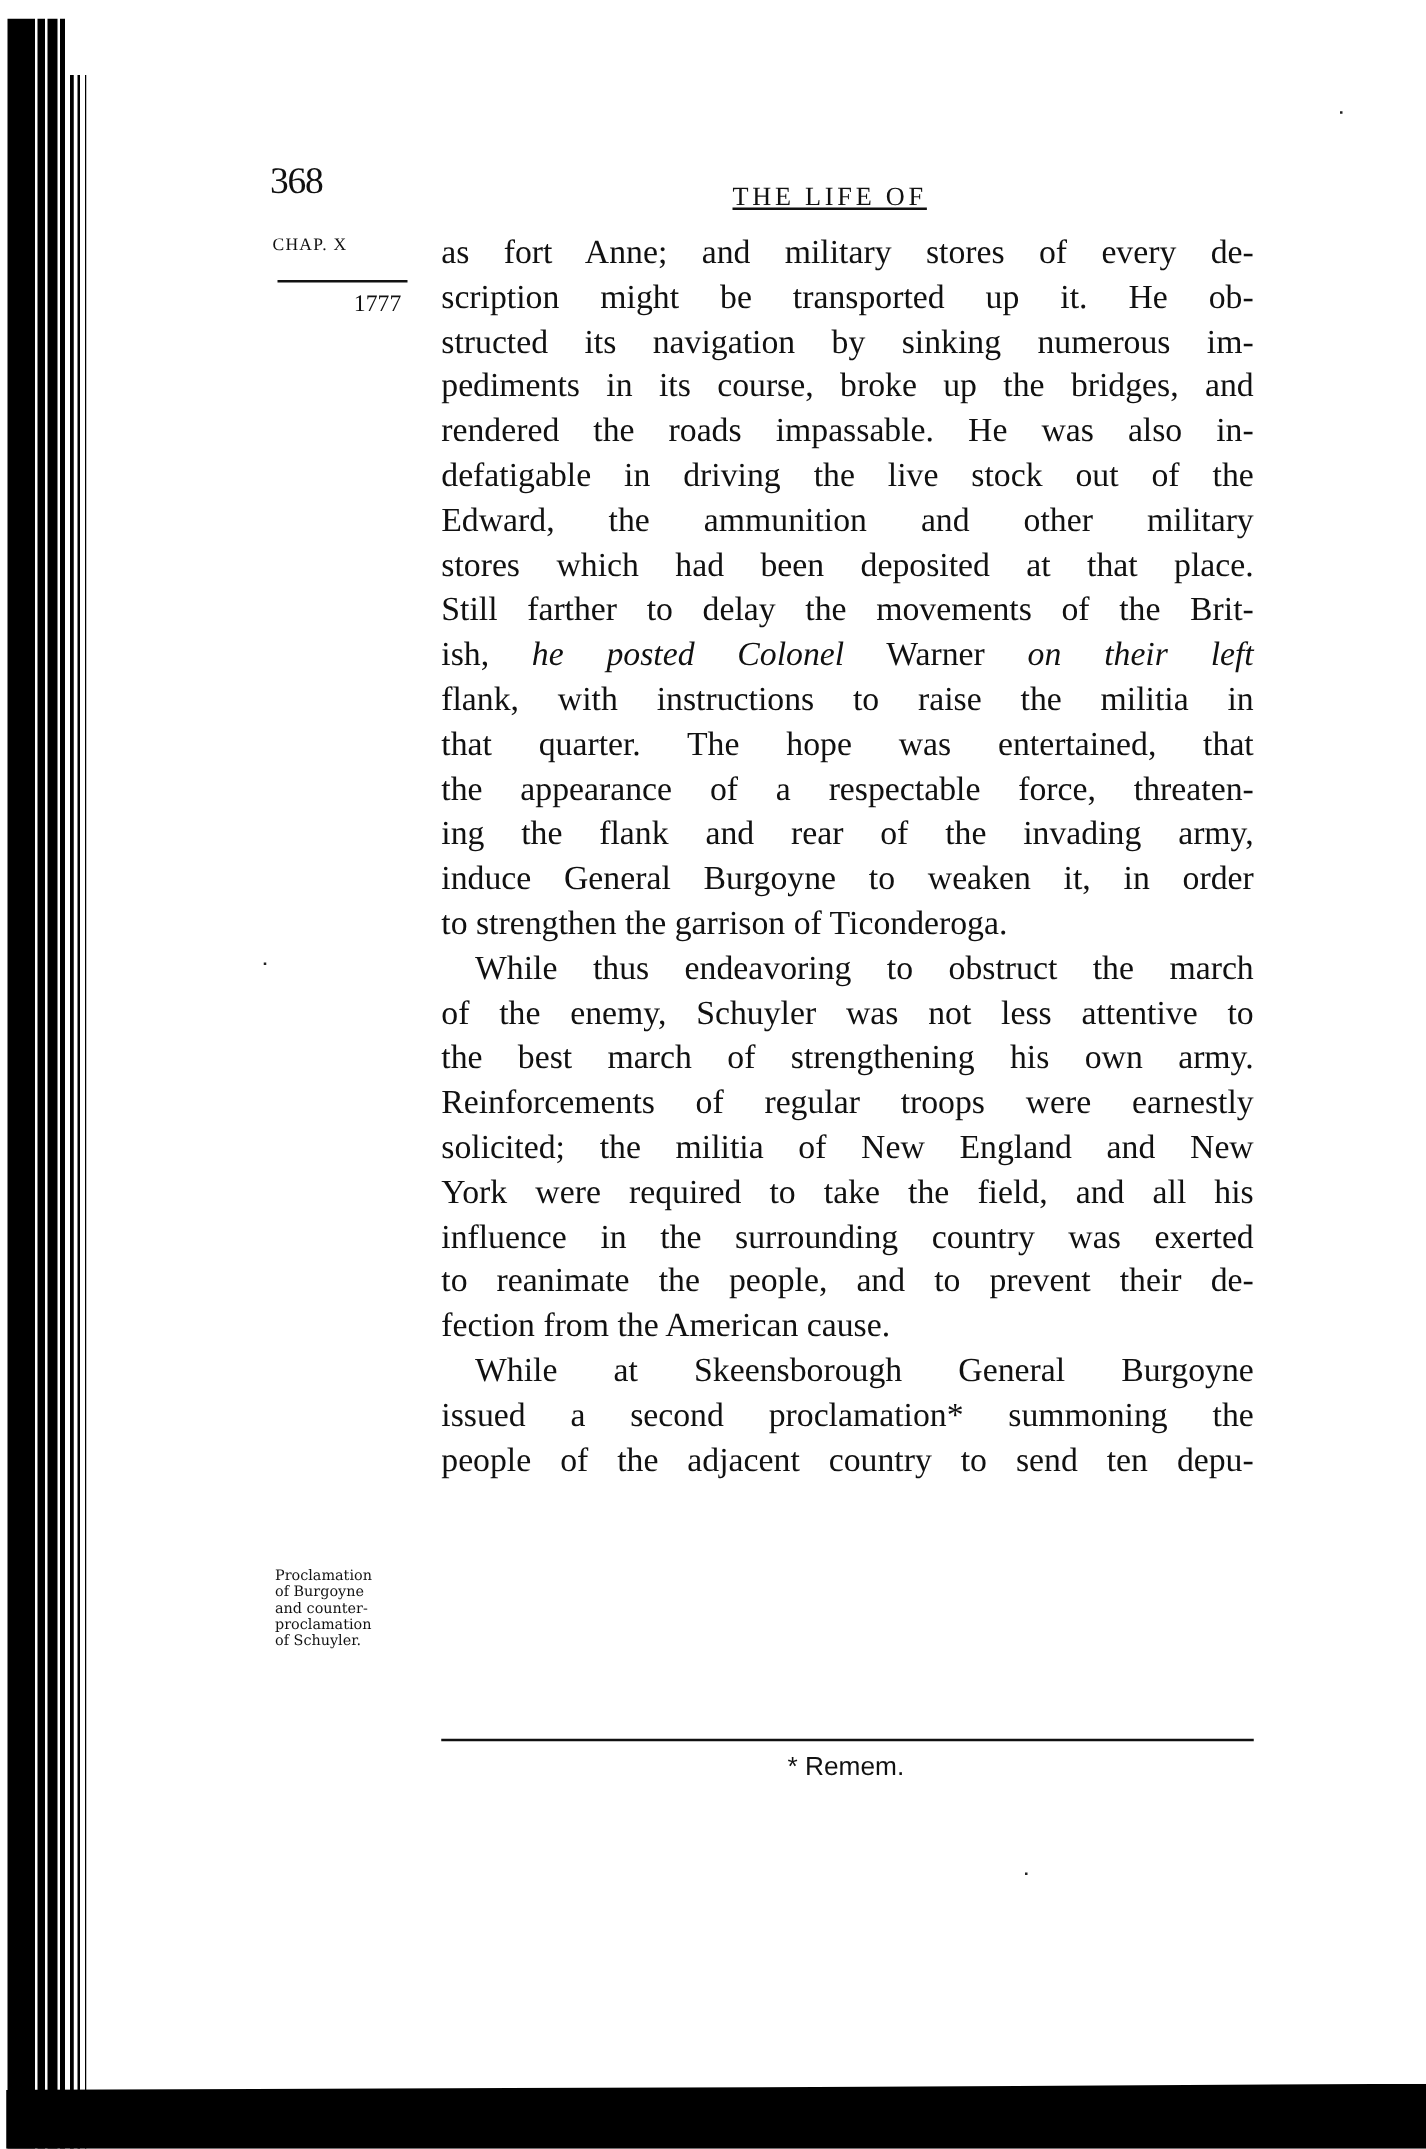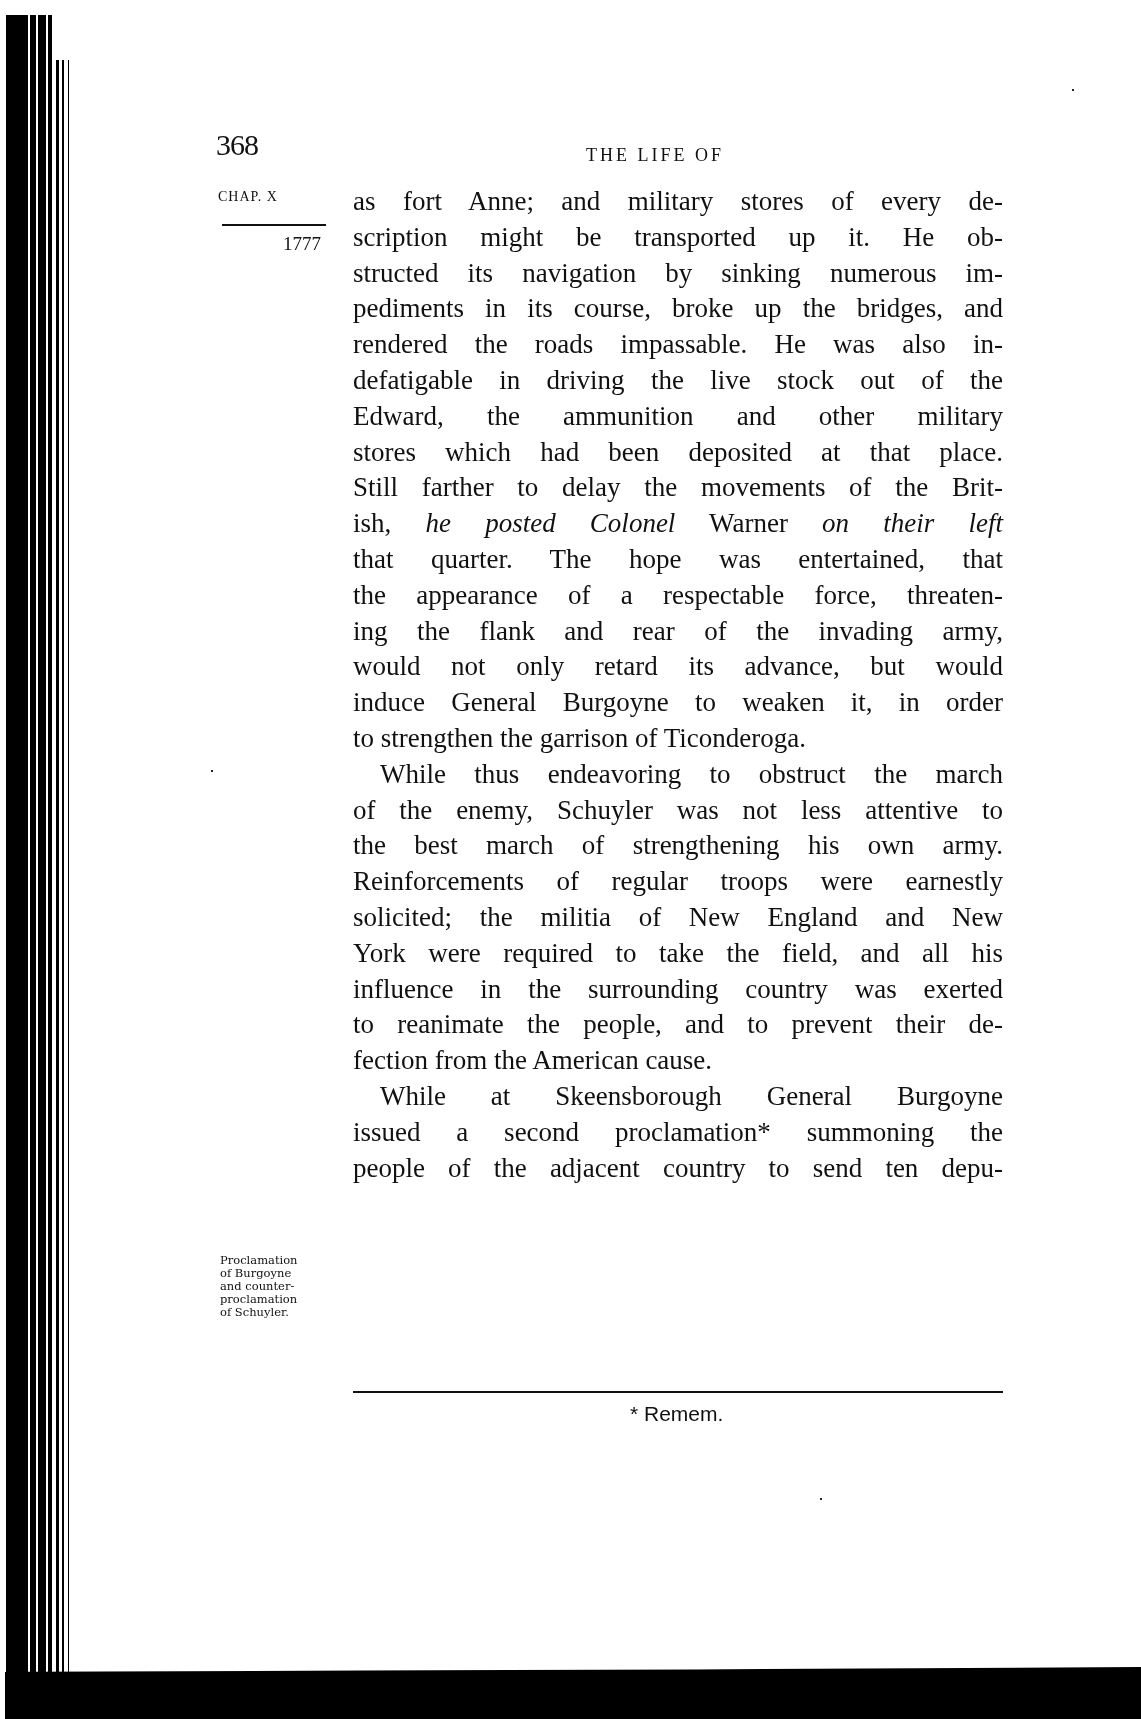--- a/index.html
+++ b/index.html
@@ -57,23 +57,24 @@
       position: absolute;
       left: 216px;
       top: 128px;
       font-size: 30px;
       letter-spacing: -1px;
     }
     .running-head {
       position: absolute;
       left: 586px;
       top: 145px;
-      font-size: 18px;
+      font-size: 21px;
       letter-spacing: 3px;
       font-variant: small-caps;
+      text-decoration: underline;
     }
     .margin-chap {
       position: absolute;
       left: 218px;
       top: 189px;
       width: 112px;
       font-size: 14px;
       letter-spacing: 1px;
       font-variant: small-caps;
     }
@@ -170,24 +171,24 @@
     <span class="line"><span>as fort Anne; and military stores of every de-</span></span>
     <span class="line"><span>scription might be transported up it.  He ob-</span></span>
     <span class="line"><span>structed its navigation by sinking numerous im-</span></span>
     <span class="line"><span>pediments in its course, broke up the bridges, and</span></span>
     <span class="line"><span>rendered the roads impassable.  He was also in-</span></span>
     <span class="line"><span>defatigable in driving the live stock out of the</span></span>
     <span class="line"><span>Edward, the ammunition and other military</span></span>
     <span class="line"><span>stores which had been deposited at that place.</span></span>
     <span class="line"><span>Still farther to delay the movements of the Brit-</span></span>
     <span class="line"><span>ish, </span><span class="ital">he posted Colonel</span><span> Warner </span><span class="ital">on their left</span></span>
+    <span class="line"><span>flank, with instructions to raise the militia in</span></span>
     <span class="line"><span>that quarter.  The hope was entertained, that</span></span>
     <span class="line"><span>the appearance of a respectable force, threaten-</span></span>
     <span class="line"><span>ing the flank and rear of the invading army,</span></span>
-    <span class="line"><span>would not only retard its advance, but would</span></span>
     <span class="line"><span>induce General Burgoyne to weaken it, in order</span></span>
     <span class="line last"><span>to strengthen the garrison of Ticonderoga.</span></span>
     <span class="line indent"><span>While thus endeavoring to obstruct the march</span></span>
     <span class="line"><span>of the enemy, Schuyler was not less attentive to</span></span>
     <span class="line"><span>the best march of strengthening his own army.</span></span>
     <span class="line"><span>Reinforcements of regular troops were earnestly</span></span>
     <span class="line"><span>solicited; the militia of New England and New</span></span>
     <span class="line"><span>York were required to take the field, and all his</span></span>
     <span class="line"><span>influence in the surrounding country was exerted</span></span>
     <span class="line"><span>to reanimate the people, and to prevent their de-</span></span>

